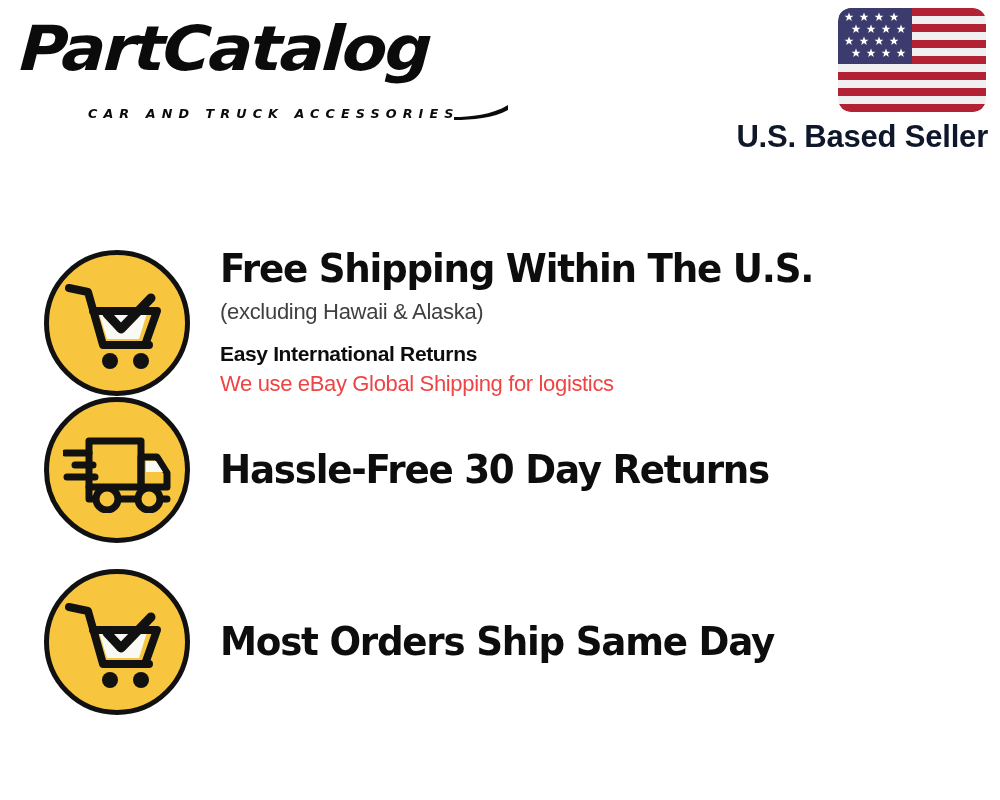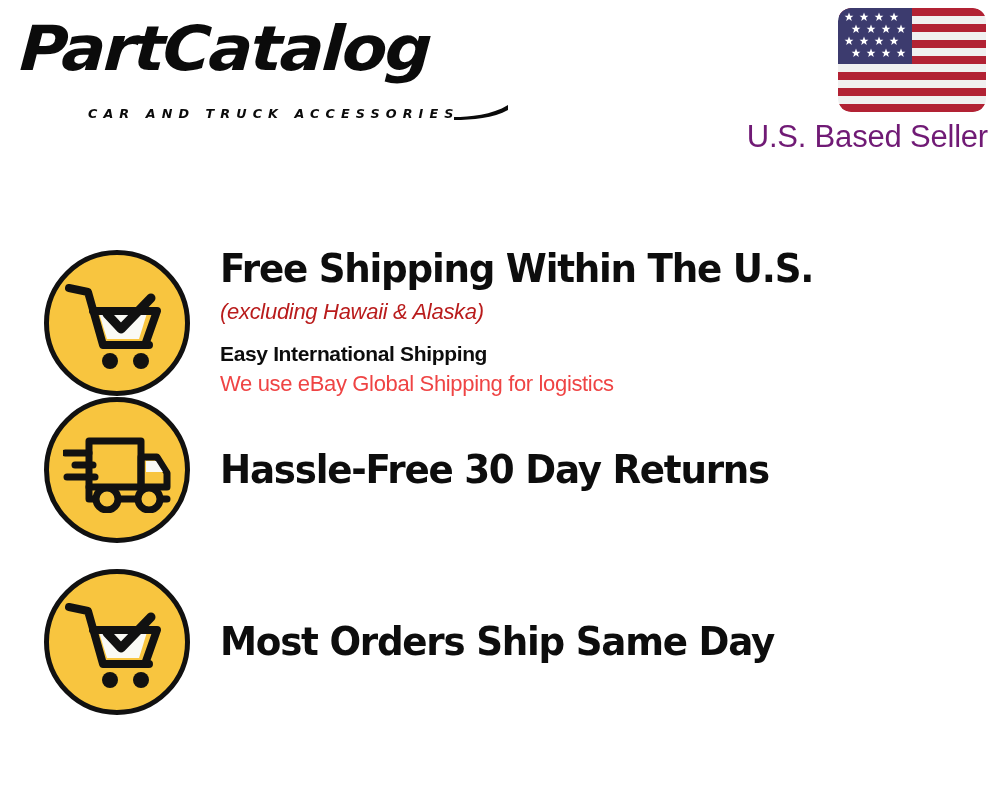--- a/index.html
+++ b/index.html
@@ -82,22 +82,22 @@
     position: relative;
     background: #ffffff;
     margin-right: 2px;
   }
   .flag-svg { display: block; width: 148px; height: 104px; }
   .seller-label {
     display: block;
     margin-top: 4px;
     font-family: "Liberation Sans", sans-serif;
     font-size: 31px;
-    font-weight: 400;
-    color: #701a75;
+    font-weight: 700;
+    color: #0f172a;
     letter-spacing: -0.2px;
     line-height: 1.1;
     white-space: nowrap;
   }
 
   
   .features {
     position: absolute;
     left: 0;
     top: 225px;
@@ -146,24 +146,23 @@
     letter-spacing: -1.3px;
     transform: scaleX(0.955);
     transform-origin: left center;
     white-space: nowrap;
   }
   .feature-sub {
     margin-top: 7px;
     font-family: "Liberation Sans", sans-serif;
     font-size: 22px;
     font-weight: 400;
-    color: #b91c1c;
+    color: #404040;
     letter-spacing: -0.3px;
     line-height: 1.25;
-    font-style: italic;
   }
   .feature-sub-strong {
     margin-top: 16px;
     font-family: "Liberation Sans", sans-serif;
     font-size: 21px;
     font-weight: 700;
     color: #0d0d0d;
     letter-spacing: -0.35px;
     line-height: 1.25;
   }
@@ -252,21 +251,21 @@
 
           <path d="M42 37 L56 52 L86 21" fill="none" stroke="#111111" stroke-width="9" stroke-linecap="round" stroke-linejoin="round"></path>
 
           <circle cx="45" cy="84" r="8" fill="#111111"></circle>
           <circle cx="76" cy="84" r="8" fill="#111111"></circle>
         </svg>
       </div>
       <div class="feature-text">
         <div class="feature-headline">Free Shipping Within The U.S.</div>
         <div class="feature-sub">(excluding Hawaii &amp; Alaska)</div>
-        <div class="feature-sub-strong">Easy International Shipping</div>
+        <div class="feature-sub-strong">Easy International Returns</div>
         <div class="feature-sub-note">We use eBay Global Shipping for logistics</div>
       </div>
     </div>
 
     <div class="feature-row r2">
       <div class="badge-circle">
         <svg width="108" height="86" viewBox="0 0 108 86">
 
           <path d="M2 26 L26 26" stroke="#111111" stroke-width="7" stroke-linecap="round"></path>
           <path d="M12 38 L30 38" stroke="#111111" stroke-width="7" stroke-linecap="round"></path>

